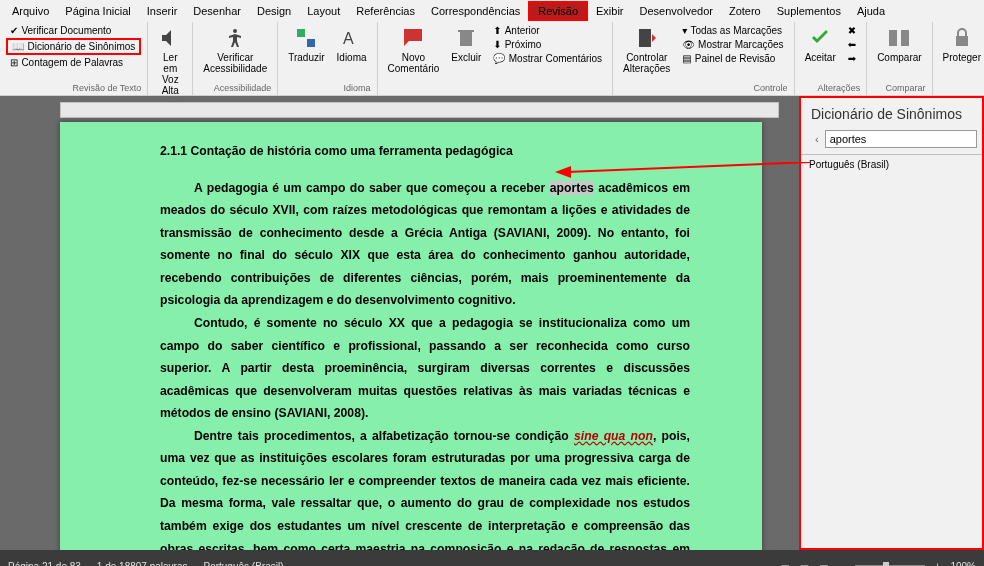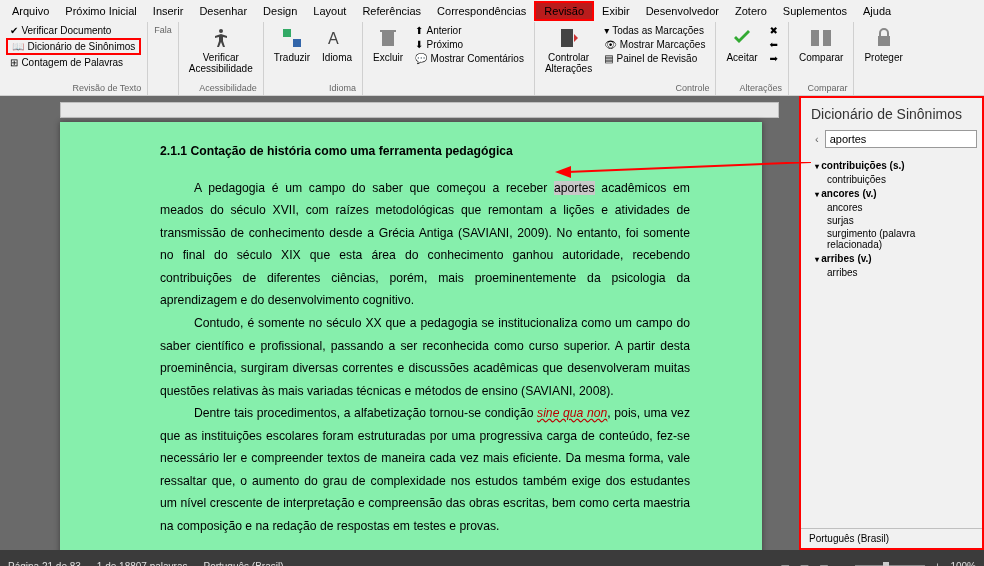--- a/index.html
+++ b/index.html
@@ -20,21 +20,21 @@
 .ribbon-btn-small { font-size: 10px; padding: 1px 4px; cursor: pointer; display: flex; align-items: center; gap: 3px; white-space: nowrap; }
 .ribbon-stack { display: flex; flex-direction: column; gap: 1px; }
 .highlight-red { border: 2px solid red; }
 
 
 .doc-area { display: flex; height: 454px; background: #6a6a6a; }
 .doc-page-wrapper { flex: 1; overflow: hidden; position: relative; padding: 6px 20px 0 60px; }
 .ruler-h { height: 16px; background: #e8e8e8; margin-bottom: 4px; border: 1px solid #c0c0c0; }
 .page { background: #86efac; width: 702px; min-height: 430px; margin: 0; padding: 18px 72px 18px 100px; box-shadow: 0 0 6px rgba(0,0,0,.4); font-family: 'Times New Roman', serif; font-size: 12.2px; line-height: 1.85; text-align: justify; color: #000; }
 .page h3 { font-size: 12.2px; font-weight: bold; margin-bottom: 14px; }
-.page p { text-indent: 34px; margin-bottom: 0; }
+.page p { text-indent: 34px; margin-bottom: 0; font-weight: bold; }
 .sel-word { background: #c8c8c8; }
 .sp-error { color: #b00; text-decoration: underline wavy #b00; font-style: italic; }
 
 
 .thesaurus { width: 185px; background: #f1f1f1; border: 2px solid red; display: flex; flex-direction: column; font-size: 11px; }
 .thesaurus-title { padding: 8px 10px; font-size: 14px; color: #333; }
 .thesaurus-search { margin: 0 8px 6px; display: flex; align-items: center; }
 .thesaurus-search input { flex: 1; border: 1px solid #999; padding: 2px 4px; font-size: 11px; }
 .thesaurus-back { padding: 0 6px; color: #666; cursor: pointer; }
 .thesaurus-list { flex: 1; padding: 4px 0; overflow: auto; }
@@ -54,21 +54,21 @@
 .zoom-slider::after { content: ""; position: absolute; left: 40%; top: -3px; width: 6px; height: 9px; background: #ccc; }
 
 
 .ico svg { width: 100%; height: 100%; }
 </style>
 </head>
 <body>
 
 <div class="menubar">
   <span>Arquivo</span>
-  <span>Próximo Inicial</span>
+  <span>Página Inicial</span>
   <span>Inserir</span>
   <span>Desenhar</span>
   <span>Design</span>
   <span>Layout</span>
   <span>Referências</span>
   <span>Correspondências</span>
   <span class="active">Revisão</span>
   <span>Exibir</span>
   <span>Desenvolvedor</span>
   <span>Zotero</span>
@@ -90,20 +90,29 @@
         </div>
       <div class="ribbon-btn-small">
           <span>⊞</span>
           <span>Contagem de Palavras</span>
         </div>
     </div>
     <div class="ribbon-group-label">Revisão de Texto</div>
   </div>
 
   <div class="ribbon-group">
+    <div class="ribbon-btn-big">
+      <span class="ico">
+          <svg viewBox="0 0 24 24">
+            <path fill="#444" d="M4 9v6h4l5 5V4L8 9H4z"></path>
+          </svg>
+        </span>
+      <span style="white-space:pre-line">Ler em
+Voz Alta</span>
+    </div>
     <div class="ribbon-group-label">Fala</div>
   </div>
 
   <div class="ribbon-group">
     <div class="ribbon-btn-big">
       <span class="ico">
           <svg viewBox="0 0 24 24">
             <circle cx="12" cy="5" r="2" fill="#444"></circle>
             <path fill="#444" d="M12 8l-6 2v2l4-1v4l-2 6h2l2-5 2 5h2l-2-6v-4l4 1V10z"></path>
           </svg>
@@ -135,20 +144,29 @@
       </div>
     </div>
     <div class="ribbon-group-label">Idioma</div>
   </div>
 
   <div class="ribbon-group">
     <div class="ribbon-top">
       <div class="ribbon-btn-big">
         <span class="ico">
             <svg viewBox="0 0 24 24">
+              <path fill="#c33" d="M3 3h18v12H8l-5 5z"></path>
+            </svg>
+          </span>
+        <span style="white-space:pre-line">Novo
+Comentário</span>
+      </div>
+      <div class="ribbon-btn-big">
+        <span class="ico">
+            <svg viewBox="0 0 24 24">
               <path fill="#888" d="M6 6h12v14H6z"></path>
               <path fill="#888" d="M4 4h16v2H4z"></path>
             </svg>
           </span>
         <span>Excluir</span>
       </div>
       <div class="ribbon-stack">
         <div class="ribbon-btn-small">
             <span>⬆</span>
             <span>Anterior</span>
@@ -256,30 +274,20 @@
       <p>Contudo, é somente no século XX que a pedagogia se institucionaliza como um campo do saber científico e profissional, passando a ser reconhecida como curso superior. A partir desta proeminência, surgiram diversas correntes e discussões acadêmicas que desenvolveram muitas questões relativas às mais variadas técnicas e métodos de ensino (SAVIANI, 2008).</p>
       <p><span>Dentre tais procedimentos, a alfabetização tornou-se condição </span><span class="sp-error">sine qua non</span><span>, pois, uma vez que as instituições escolares foram estruturadas por uma progressiva carga de conteúdo, fez-se necessário ler e compreender textos de maneira cada vez mais eficiente. Da mesma forma, vale ressaltar que, o aumento do grau de complexidade nos estudos também exige dos estudantes um nível crescente de interpretação e compreensão das obras escritas, bem como certa maestria na composição e na redação de respostas em testes e provas.</span></p>
     </div>
   </div>
 
   <div class="thesaurus">
     <div class="thesaurus-title">Dicionário de Sinônimos</div>
     <div class="thesaurus-search">
       <span class="thesaurus-back">‹</span>
       <input type="text" value="aportes" style="">
-    </div>
-    <div class="thesaurus-list">
-      <div class="th-group open">contribuições (s.)</div>
-      <div class="th-item">contribuições</div>
-      <div class="th-group open">ancores (v.)</div>
-      <div class="th-item">ancores</div>
-      <div class="th-item">surjas</div>
-      <div class="th-item">surgimento (palavra relacionada)</div>
-      <div class="th-group open">arribes (v.)</div>
-      <div class="th-item">arribes</div>
     </div>
     <div class="thesaurus-lang">Português (Brasil)</div>
   </div>
 </div>
 
 <svg class="arrow" viewBox="0 0 256 20">
   <line x1="256" y1="0" x2="12" y2="10" stroke="red" stroke-width="2"></line>
   <polygon points="0,10 16,4 16,16" fill="red"></polygon>
 </svg>
 

